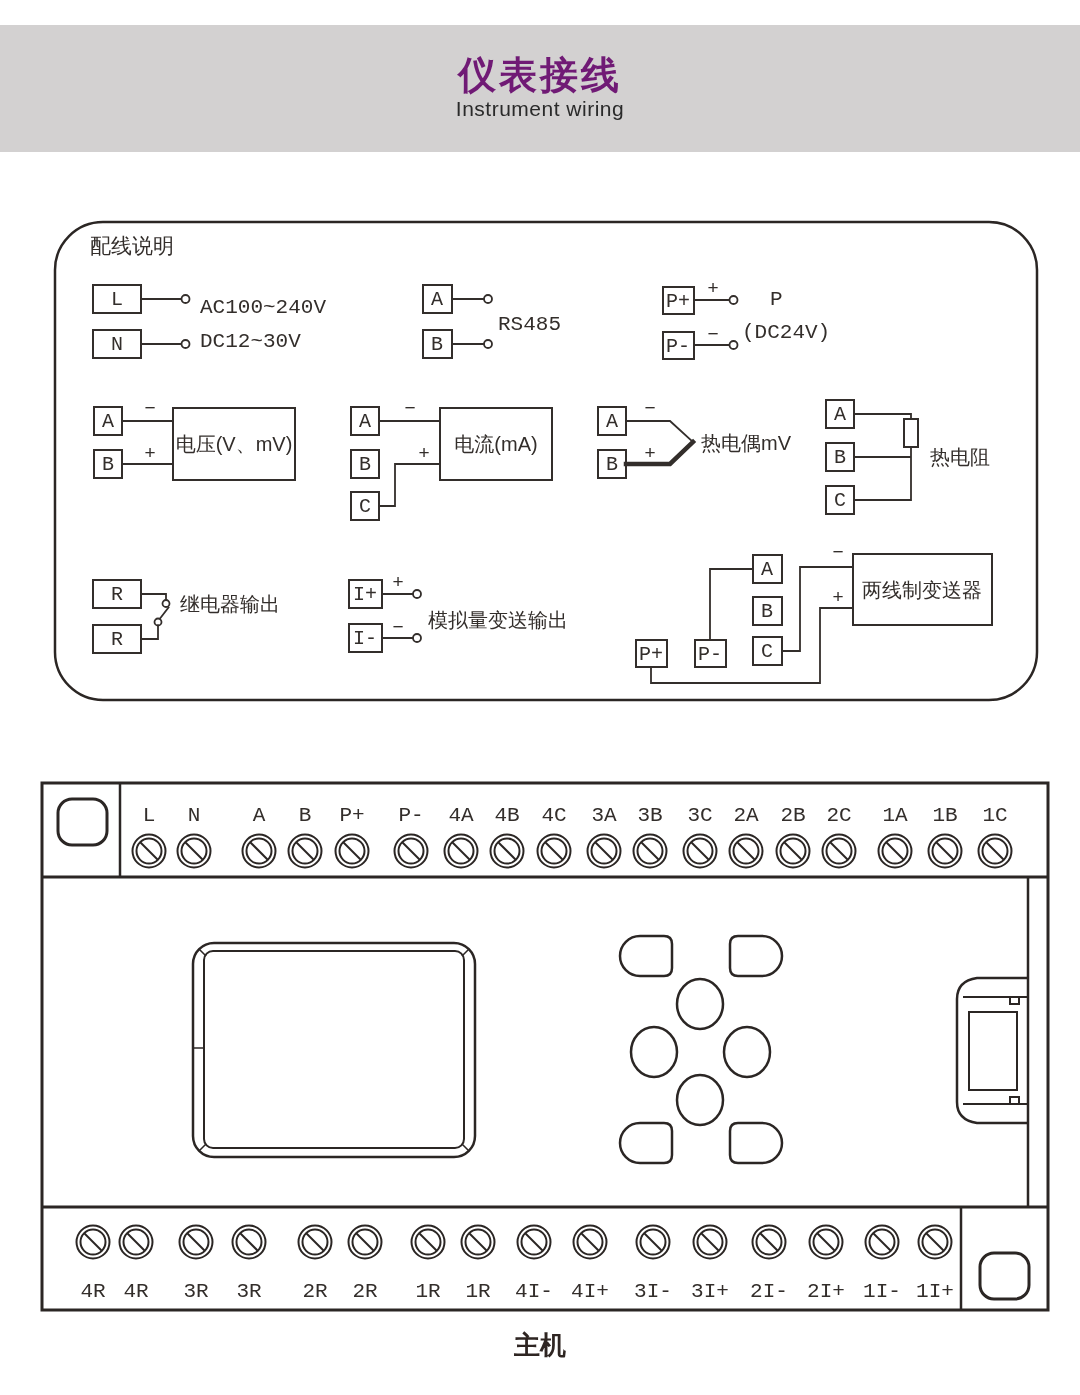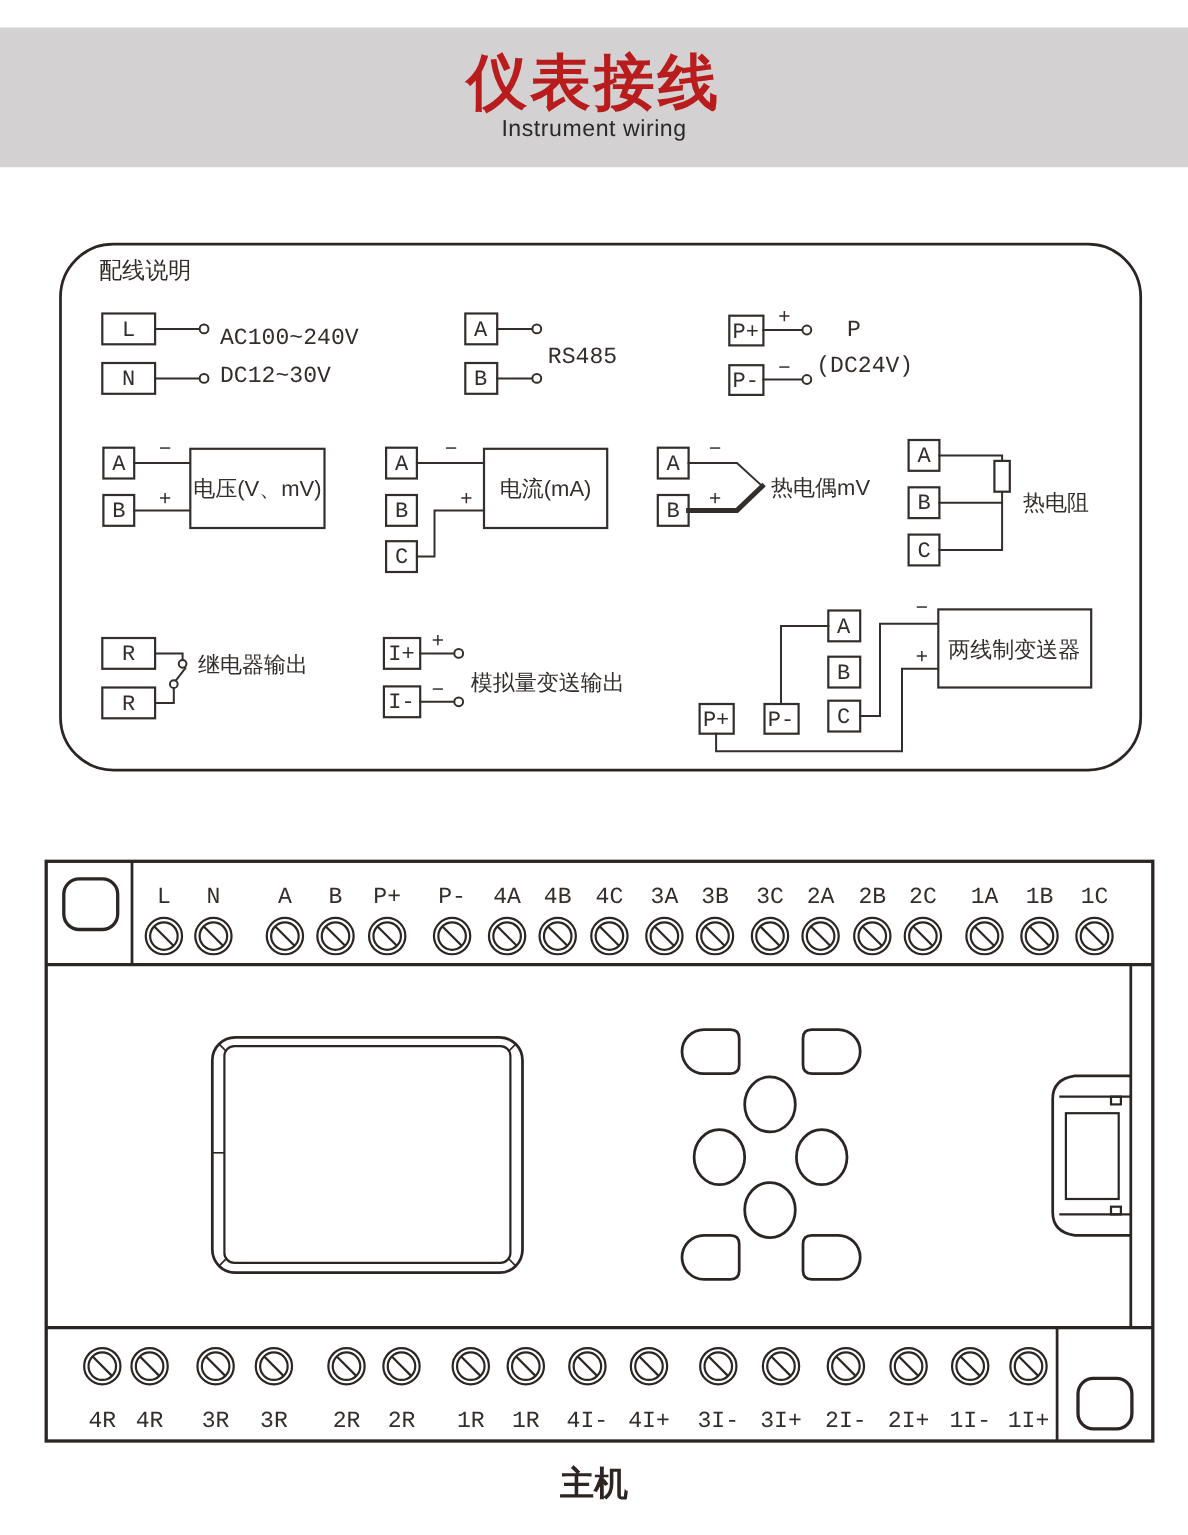--- a/index.html
+++ b/index.html
@@ -1,24 +1,24 @@
 <!DOCTYPE html>
 <html><head>
 <meta charset="utf-8">
 <style>
   html,body{margin:0;padding:0;background:#ffffff;}
   .page{position:relative;width:1080px;height:1395px;background:#ffffff;overflow:hidden;
         font-family:"Liberation Sans","DejaVu Sans",sans-serif;color:#2b2624;}
   .hdr{position:absolute;left:0;top:25px;width:1080px;height:127px;background:#d3d1d1;
        display:flex;flex-direction:column;align-items:center;justify-content:center;}
-  .hdr-title{font-size:55px;font-weight:bold;letter-spacing:3px;color:#b91c1c;line-height:1.05;}
+  .hdr-title{font-size:38px;font-weight:bold;letter-spacing:3px;color:#701a75;line-height:1.05;}
   .hdr-sub{font-size:21px;color:#2a2a2a;margin-top:2px;letter-spacing:0.5px;text-align:right;}
   .caption{position:absolute;left:0;top:1328px;width:1080px;text-align:center;
            font-family:Liberation Serif, serif;font-weight:bold;
-           font-size:31px;color:#2e2522;}
+           font-size:26px;color:#2e2522;}
   svg{position:absolute;left:0;top:0;}
   svg text{fill:#332e2b;}
   .tb{font:20px "Liberation Mono","DejaVu Sans Mono",monospace;text-anchor:middle;}
   .mono{font:21px "Liberation Mono","DejaVu Sans Mono",monospace;}
   .cjk{font:20px "Liberation Sans","DejaVu Sans",sans-serif;}
   .mid{text-anchor:middle;}
   .sign{font:19px "Liberation Sans","DejaVu Sans",sans-serif;text-anchor:middle;}
   .term-label{font:21px "Liberation Mono","DejaVu Sans Mono",monospace;text-anchor:middle;}
   .ln{stroke:#332e2b;stroke-width:1.8;fill:none;stroke-linecap:square;}
   .thick{stroke-width:4.5;}

